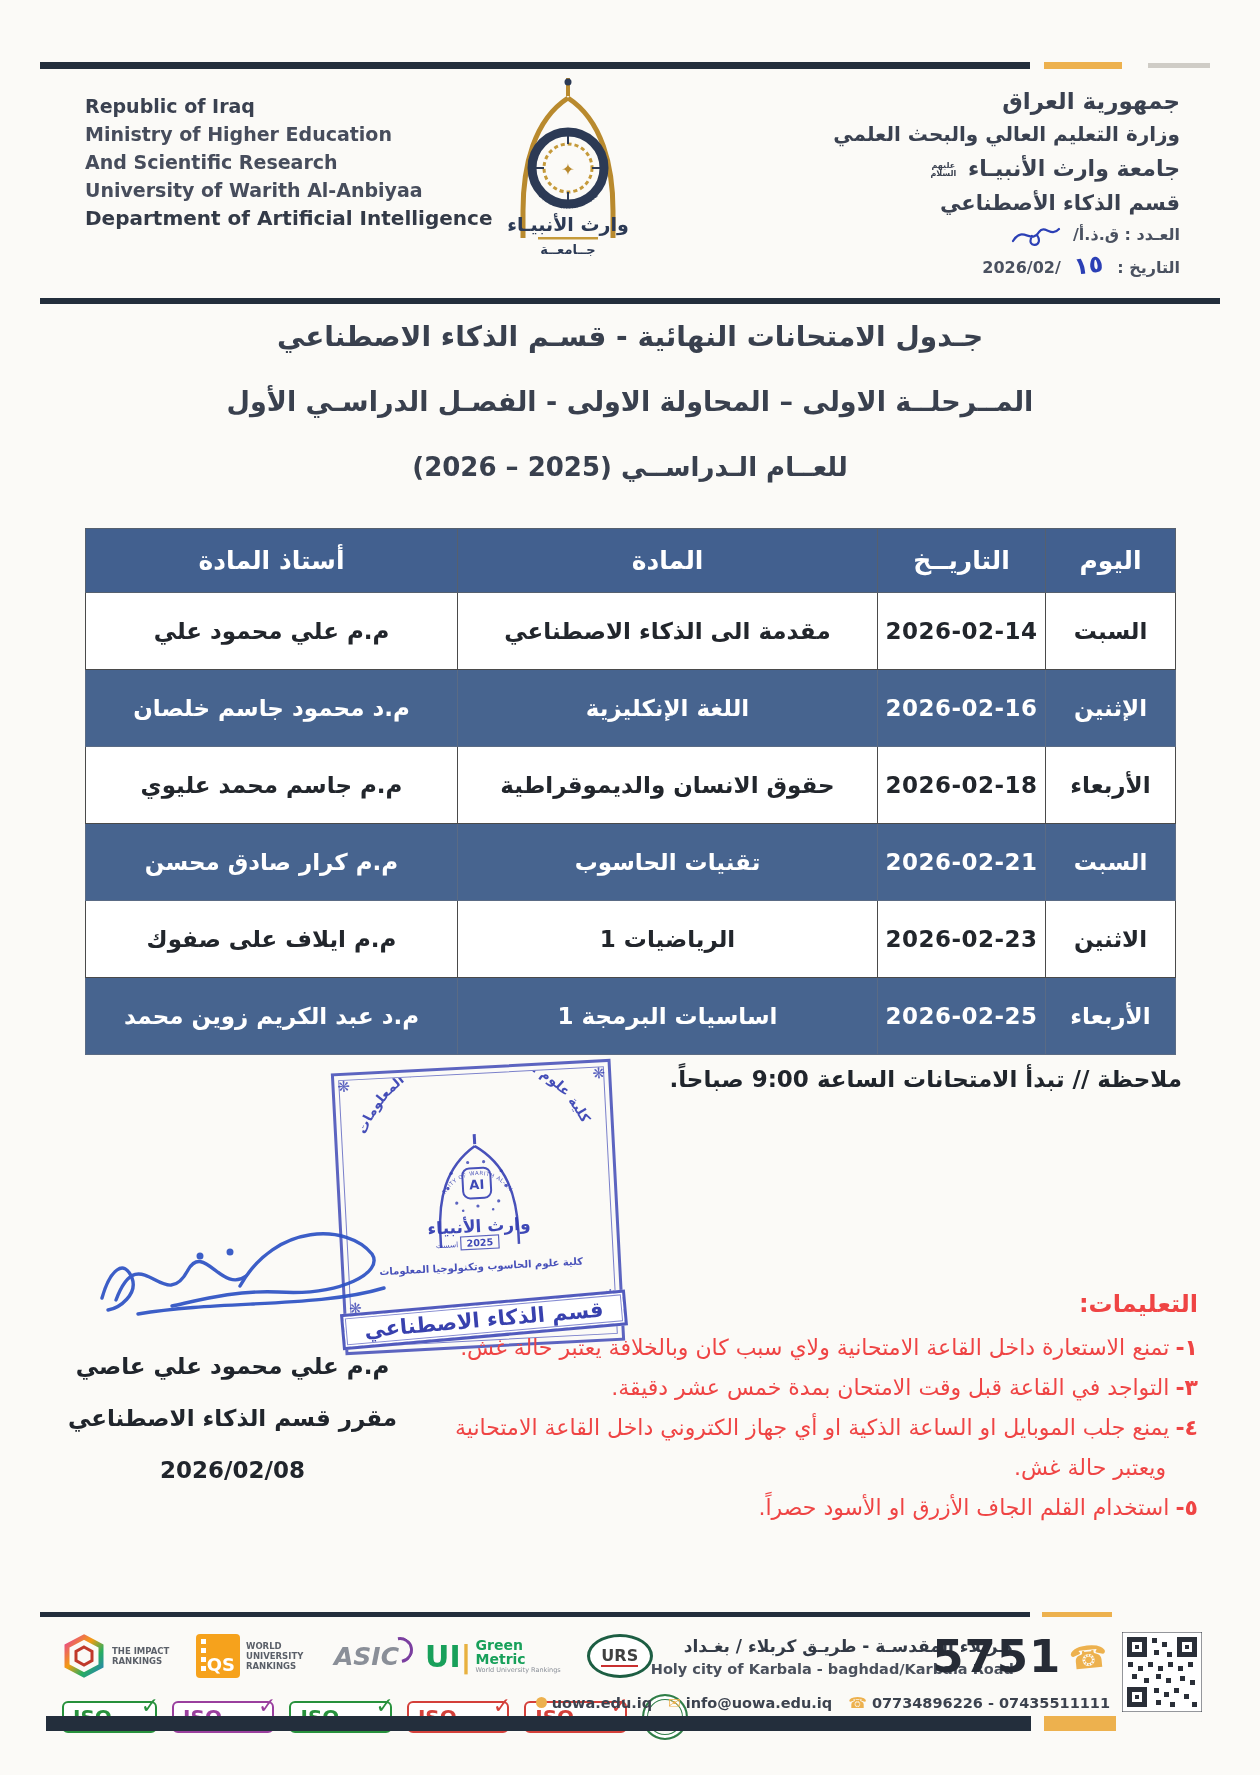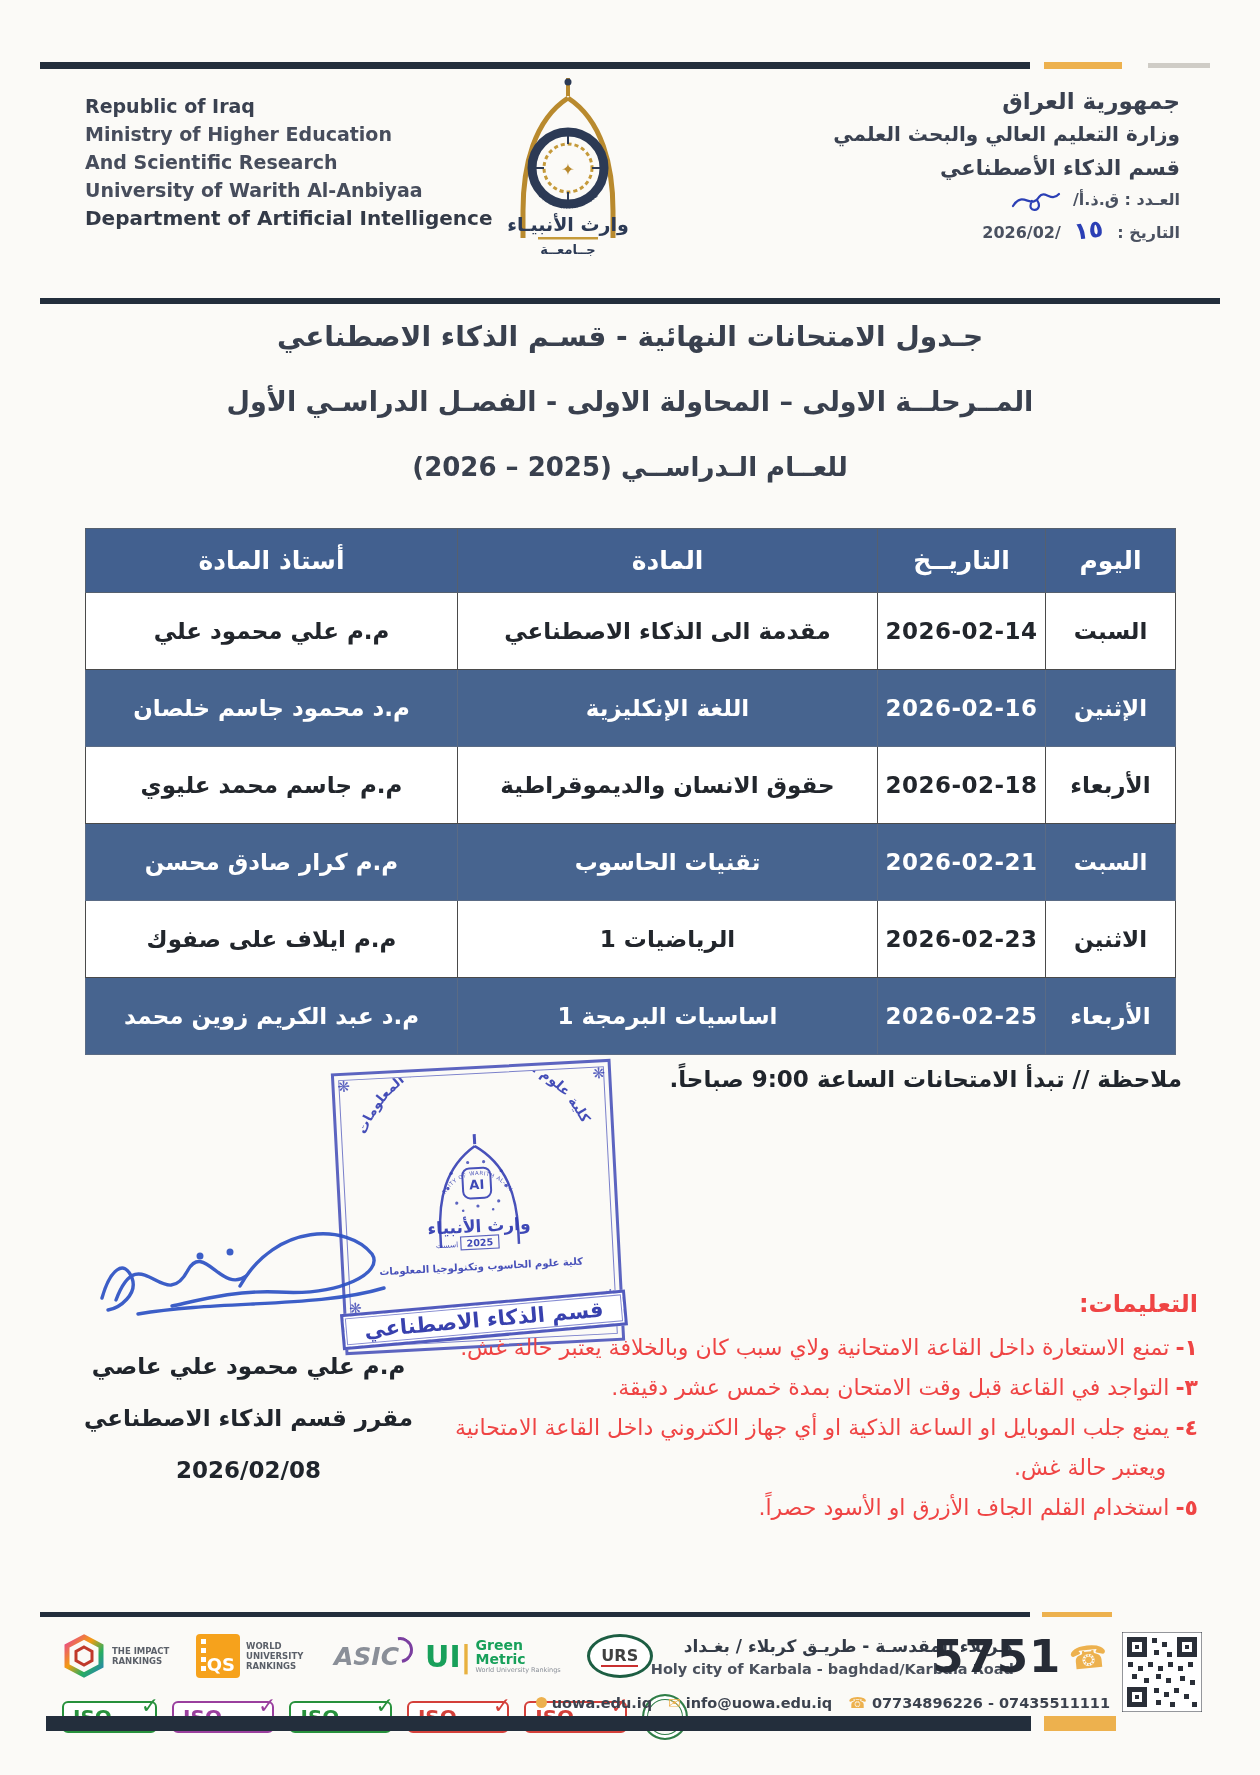--- a/index.html
+++ b/index.html
@@ -59,21 +59,21 @@
   .c-bl{ bottom:34px; left:3px; } .c-br{ bottom:34px; right:3px; }
   .college-line { font-size:10px; font-weight:700; direction:rtl; margin-top:1px;
                   color:rgba(52,62,178,.9); }
   .stamp-banner { position:absolute; left:50%; bottom:7px; transform:translateX(-50%) rotate(-2deg);
                   background:#fff; border:3px solid rgba(52,62,178,.85);
                   box-shadow:inset 0 0 0 1.5px #fff, inset 0 0 0 2.5px rgba(52,62,178,.6);
                   padding:3px 20px; font-size:21px; font-weight:800; white-space:nowrap;
                   direction:rtl; color:rgba(45,55,170,.95); }
   
   .sig-main { position:absolute; left:80px; top:1198px; }
-  .name-block { position:absolute; left:76px; top:1340px; width:345px; text-align:center;
+  .name-block { position:absolute; left:60px; top:1340px; width:345px; text-align:center;
                 direction:rtl; font-weight:700; color:#20252c; }
   .name-block .n { font-size:23px; line-height:52px; }
   
   .instructions { position:absolute; right:62px; top:1290px; width:782px; direction:rtl;
                   color:#ef4444; }
   .instructions h3 { font-size:24px; font-weight:700; margin-bottom:10px; }
   .inst-item { font-size:22px; font-weight:500; line-height:40px; text-align:right;
                padding-right:32px; text-indent:-32px; }
   .inst-item .num { font-weight:600; margin-left:6px; }
   
@@ -156,20 +156,21 @@
       </text>
       <text x="90" y="155" text-anchor="middle" font-size="19" font-weight="800" fill="#2c3a55" direction="rtl">وارث الأنبيـاء</text>
       <rect x="60" y="161" width="60" height="2.5" fill="#c59a3a"></rect>
       <text x="90" y="178" text-anchor="middle" font-size="13" font-weight="700" fill="#2c3a55" direction="rtl">جــامعــة</text>
     </svg>
   </div>
 
   <div class="hdr-ar">
     <div class="a0">جمهورية العراق</div>
     <div class="a1">وزارة التعليم العالي والبحث العلمي</div>
+    <div class="a2"><span>جامعة وارث الأنبيـاء</span> <span class="honorific">عليهم السلام</span></div>
     <div class="a3">قسم الذكاء الأصطناعي</div>
     <div class="meta-line">
       <span>العـدد : ق.ذ.أ/</span>
       <svg class="scribble" width="58" height="26" viewBox="0 0 58 26">
         <path d="M4,18 C14,2 22,22 30,9 C36,1 42,15 50,6 M28,12 C36,24 16,26 23,13" fill="none" stroke="#2b3fb5" stroke-width="2.2" stroke-linecap="round"></path>
       </svg>
     </div>
     <div class="meta-line">
       <span>التاريخ :</span>
       <span class="hand hand-day">١٥</span>

